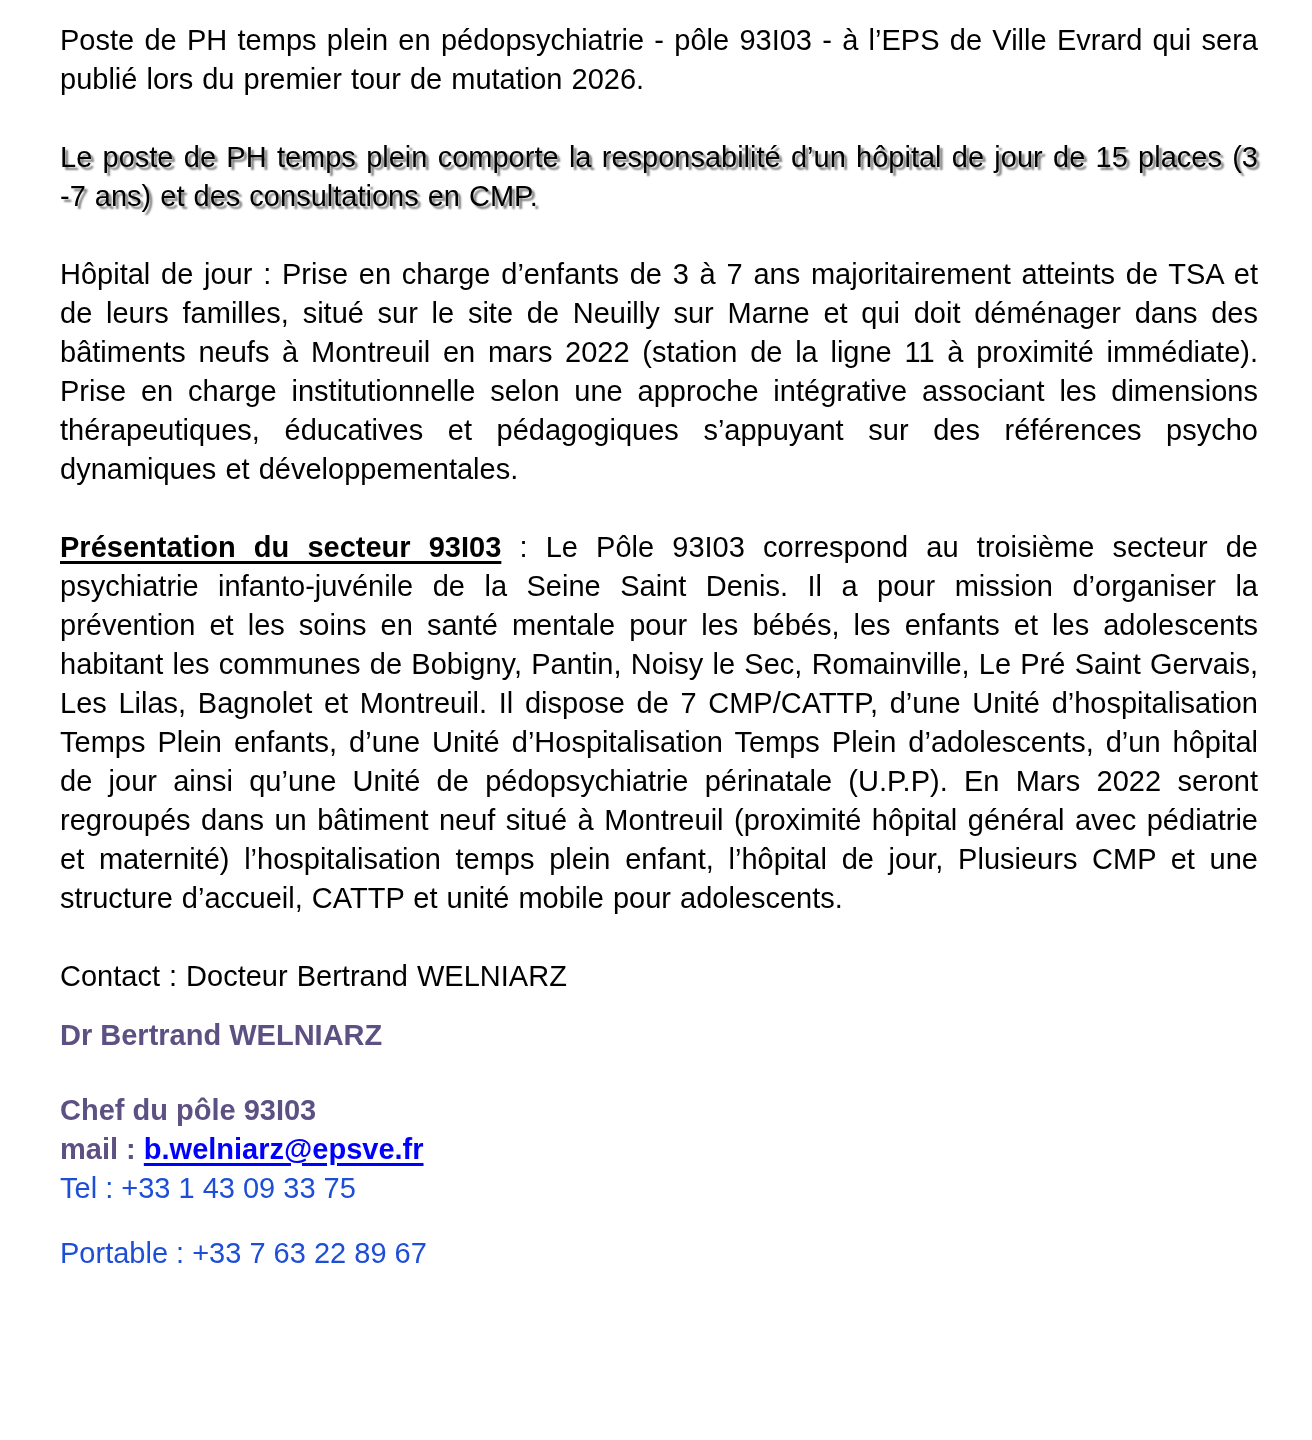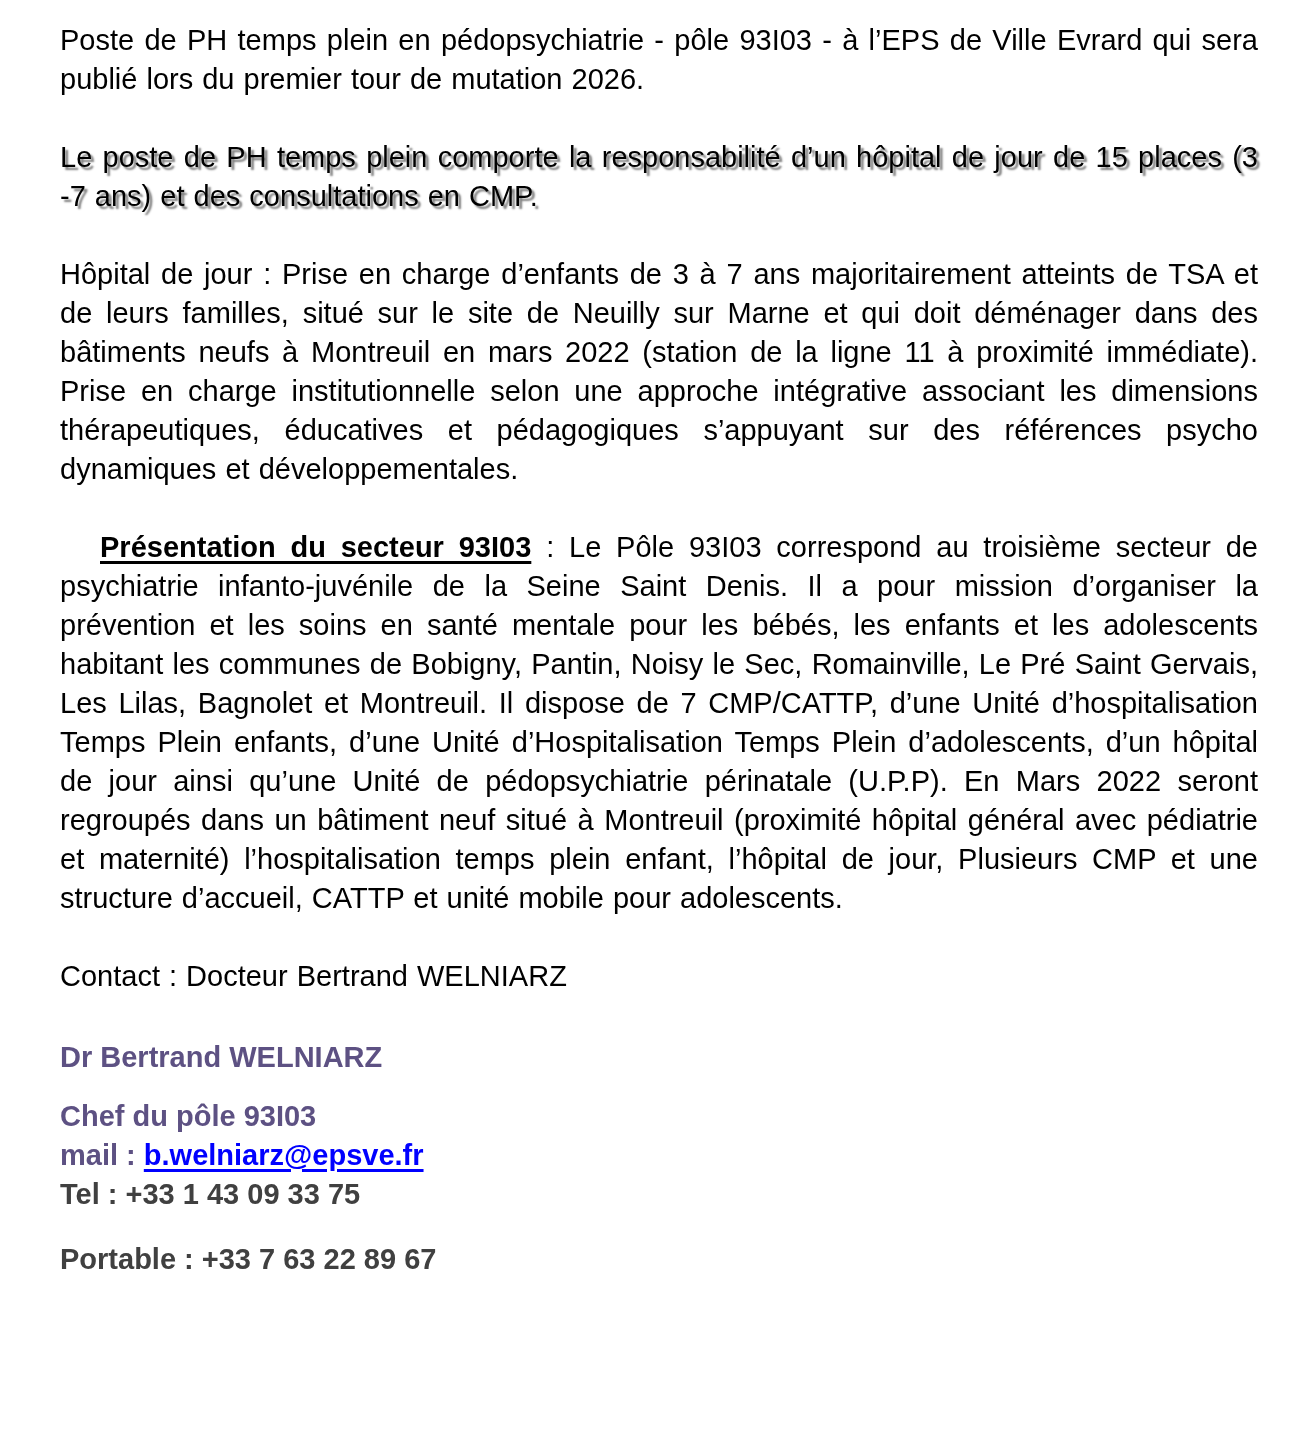--- a/index.html
+++ b/index.html
@@ -28,52 +28,51 @@
     word-spacing: 1px;
   }
   .shadowed {
     text-shadow: 3px 3px 2px #808080;
   }
   .heading-underline {
     font-weight: bold;
     text-decoration: underline;
     text-decoration-thickness: 3px;
     text-underline-offset: 4px;
-    margin-left: 40px;
   }
   .contact-line {
     text-align: left;
-    margin-bottom: 42px;
+    margin-bottom: 20px;
   }
   .sig-name {
     font-size: 29px;
     line-height: 39px;
     font-weight: bold;
     color: #5D5183;
-    margin-bottom: 20px;
+    margin-bottom: 36px;
   }
   .sig-lines {
     font-size: 29px;
     line-height: 39px;
     font-weight: bold;
     color: #5D5183;
   }
   .email-link {
     color: #0000FF;
     font-weight: bold;
     text-decoration: underline;
     text-decoration-thickness: 3px;
     text-underline-offset: 4px;
     cursor: pointer;
   }
   .phone-line {
     font-size: 29px;
     line-height: 39px;
-    font-weight: bold;
-    color: #404040;
+    font-weight: normal;
+    color: #1d4ed8;
   }
   .tel-line { margin-bottom: 26px; }
 </style>
 </head>
 <body>
 
 <div class="page">
 
   <p class="body-text">Poste de PH temps plein en pédopsychiatrie -  pôle 93I03 - à l’EPS de Ville Evrard qui sera publié lors du premier tour de mutation 2026.</p>
 

